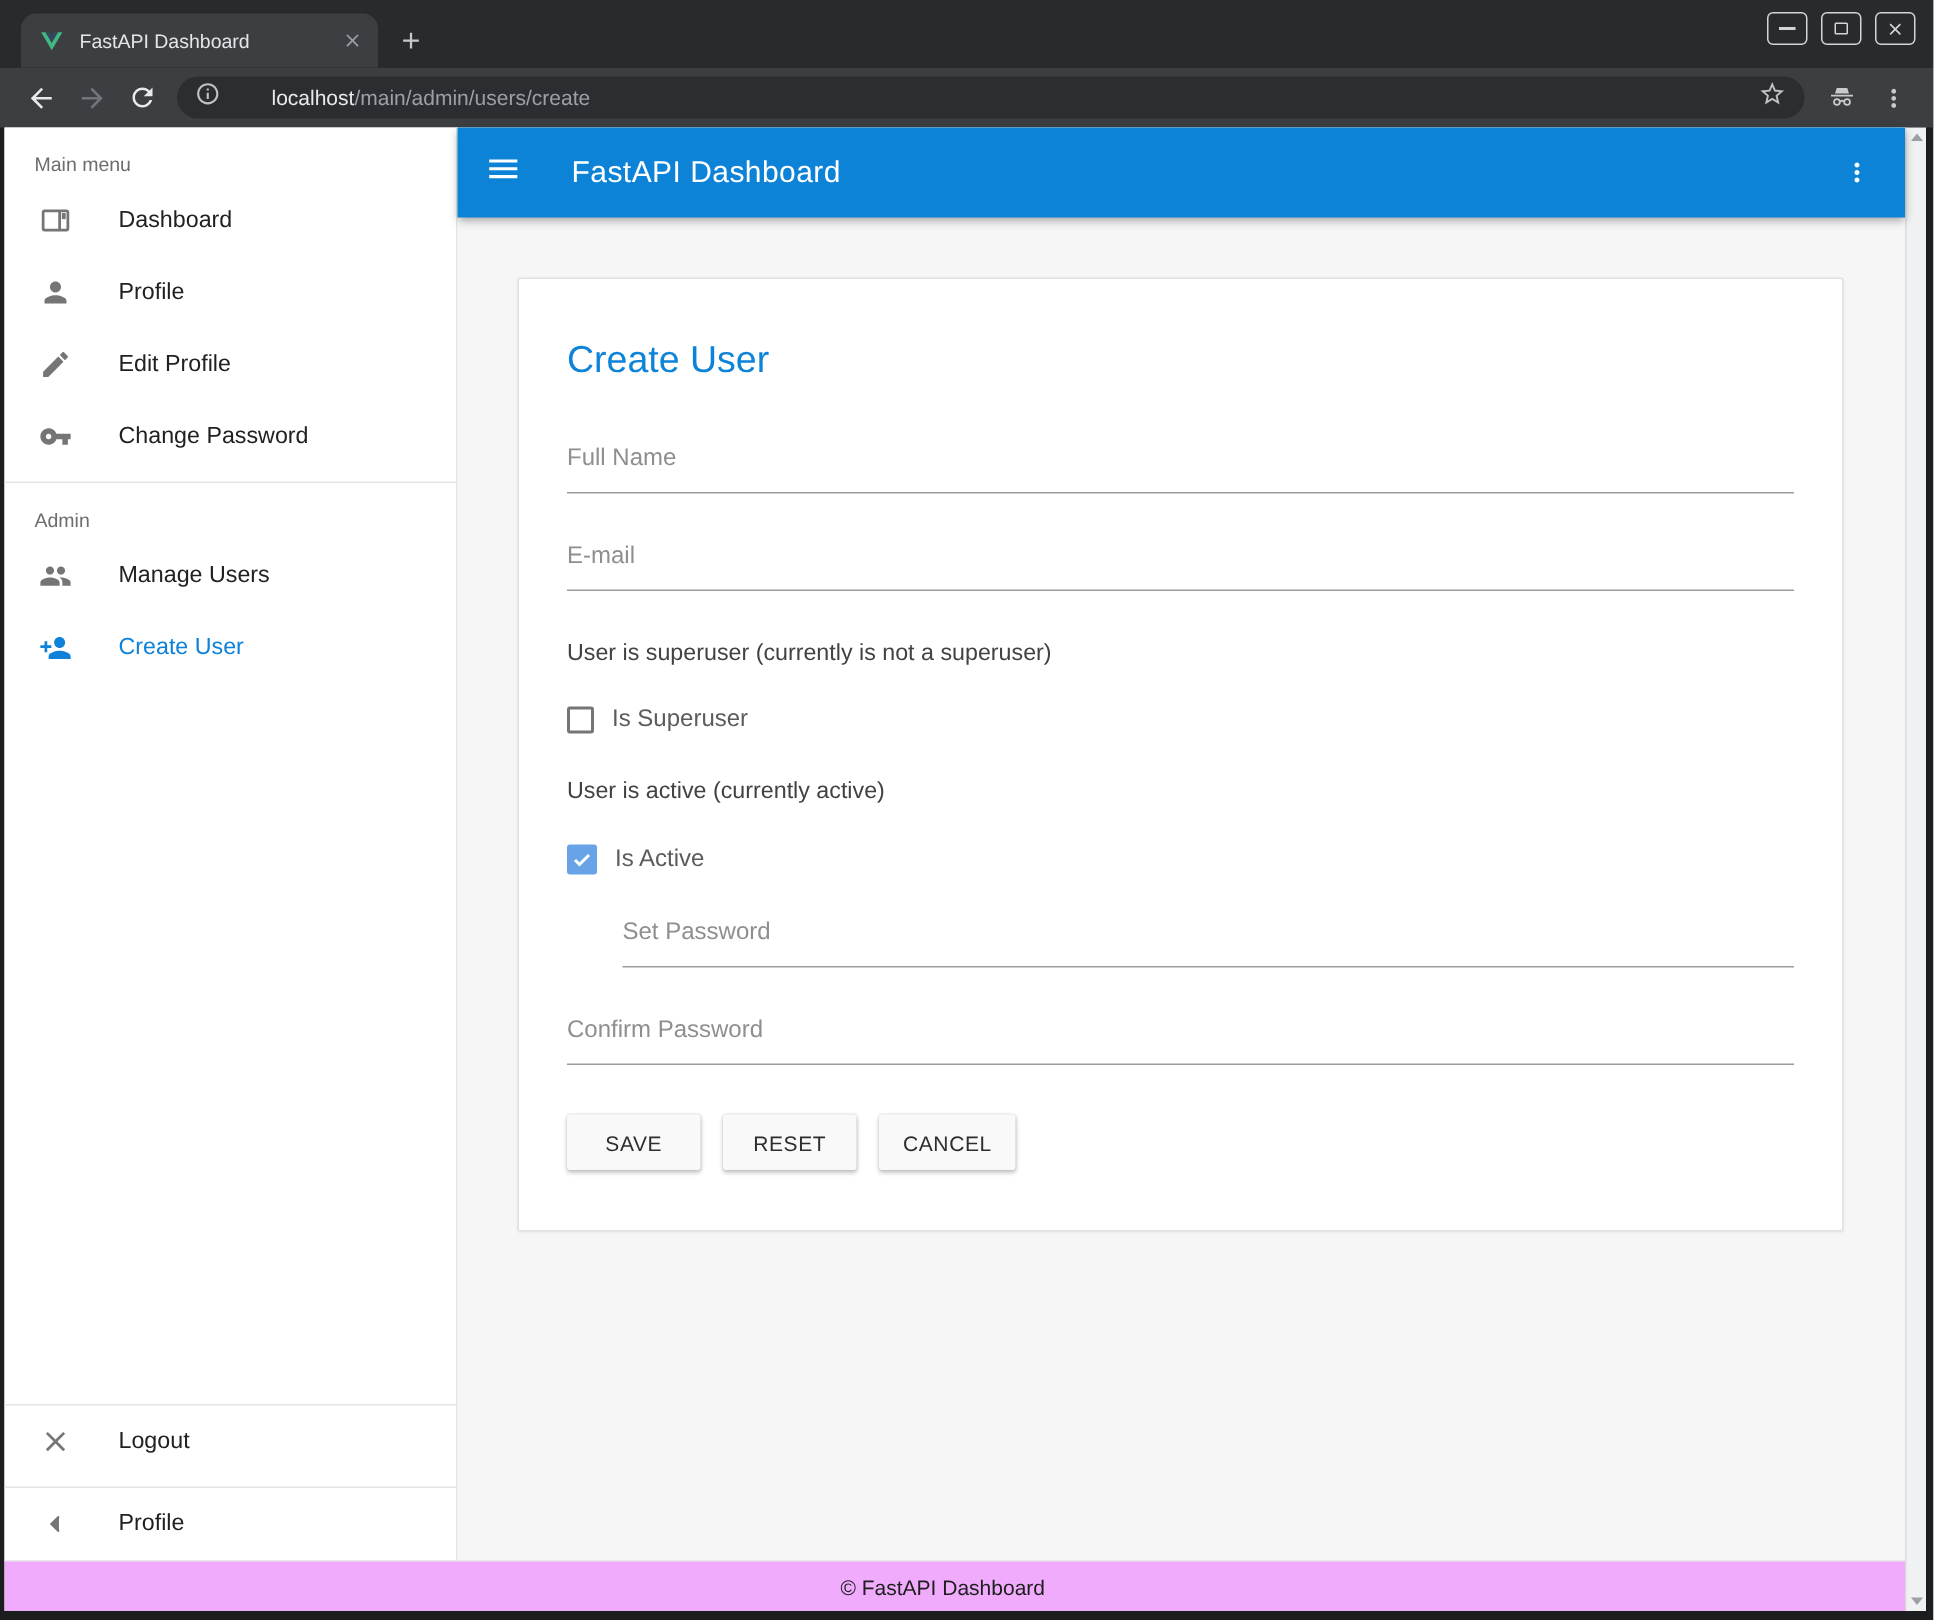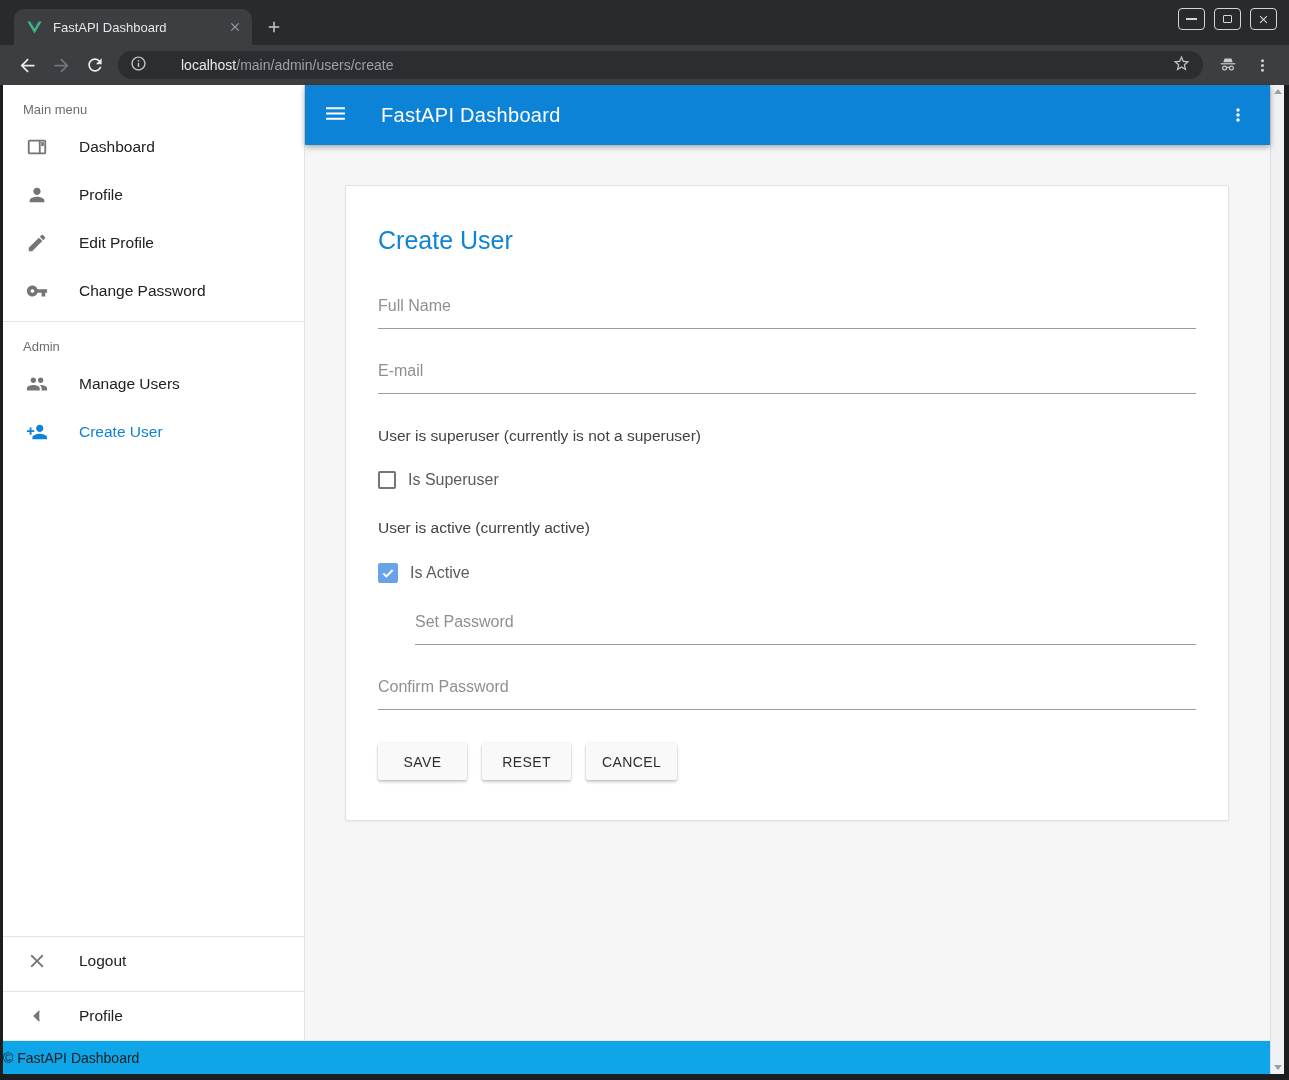--- a/index.html
+++ b/index.html
@@ -52,21 +52,21 @@
   .field-gap { margin-bottom:33px; }
   .note { font-size:15.5px; color:#424242; margin:2px 0 26px; }
   .check-row { display:flex; align-items:center; margin-bottom:30px; }
   .checkbox { width:18px; height:18px; border:2px solid #757575; border-radius:2px; flex:0 0 auto; }
   .checkbox.checked { border:none; width:20px; height:20px; background:#69a3e7; display:flex; align-items:center; justify-content:center; }
   .check-label { margin-left:12px; font-size:16px; color:#5c5c5c; }
   .pw-first { margin-top:14px;margin-left:37px; }
   .btn-row { display:flex; gap:15px; margin-top:26px; }
   .btn { min-width:89px; height:37px; background:#f9f9f9; border:none; border-radius:2px; font-family:Liberation Sans, sans-serif; font-size:14px; font-weight:500; color:#2e2e2e; letter-spacing:.4px; box-shadow:0 2px 3px rgba(0,0,0,.22), 0 0 2px rgba(0,0,0,.12); padding:0 16px; cursor:pointer; }
 
-  .app-footer { height:34px; background:#0ea5e9; border-top:1px solid #e9e9e9; display:flex; align-items:center; justify-content:flex-start; padding-right:16px; font-size:14px; color:#1e1e1e; }
+  .app-footer { height:34px; background:#f0abfc; border-top:1px solid #e9e9e9; display:flex; align-items:center; justify-content:center; padding-right:16px; font-size:14px; color:#1e1e1e; }
 
   
   .v-scrollbar { position:absolute; top:85px; right:5px; width:14px; bottom:6px; background:#f0f1f2; border-left:1px solid #dcdcdc; display:flex; flex-direction:column; justify-content:space-between; align-items:center; padding:4px 0; }
   .tri-up { width:0; height:0; border-left:4px solid transparent; border-right:4px solid transparent; border-bottom:5px solid #9aa0a5; }
   .tri-down { width:0; height:0; border-left:4px solid transparent; border-right:4px solid transparent; border-top:5px solid #9aa0a5; }
 </style>
 </head>
 <body>
 
 <div class="window">

